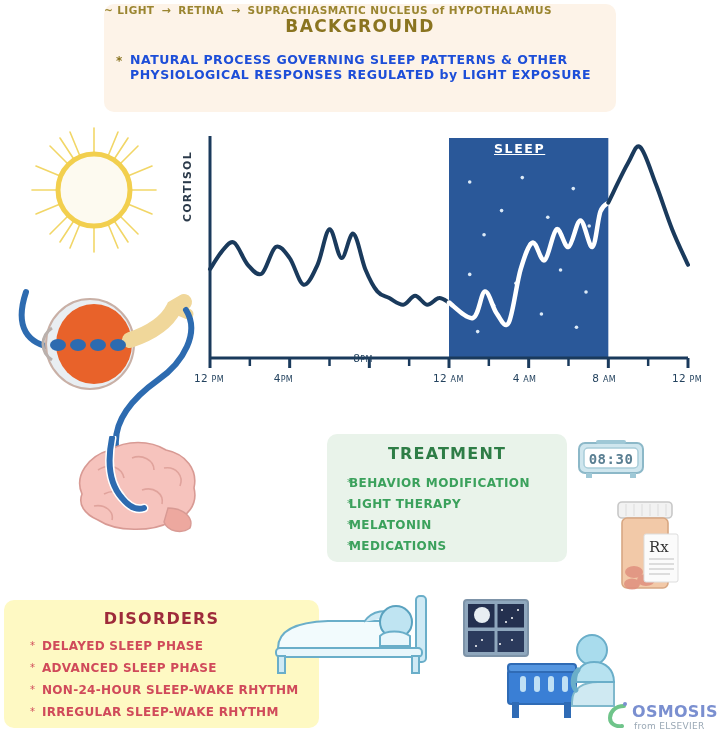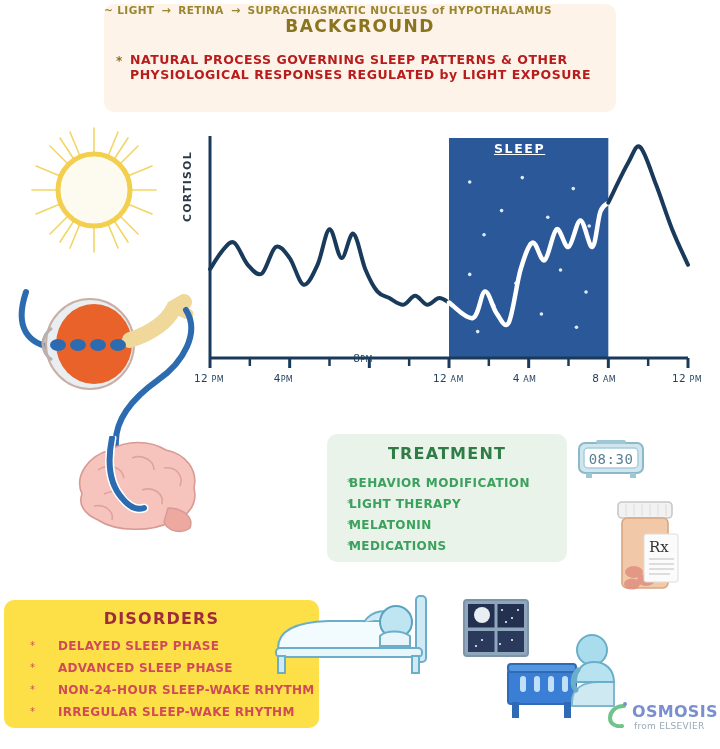--- a/index.html
+++ b/index.html
@@ -13,21 +13,21 @@
   
   #background-box{
     left:104px;top:4px;width:512px;height:108px;
     background:#fdf3e8;border-radius:10px;
   }
   #background-title{
     position:absolute;left:0;top:12px;width:100%;text-align:center;
     font-size:17px;font-weight:bold;letter-spacing:1.4px;color:#8a7420;
   }
   .bg-line{
-    position:absolute;color:#b91c1c;font-weight:bold;letter-spacing:.5px;
+    position:absolute;color:#1d4ed8;font-weight:bold;letter-spacing:.5px;
   }
   #bg-bullet{left:12px;top:50px;font-size:12px;color:#8a7420;}
   #bg-text-1{left:26px;top:48px;font-size:12.5px;line-height:15px;width:470px;}
   #bg-sub-row{left:46px;top:88px;font-size:10.5px;letter-spacing:.4px;color:#9a8530;font-weight:bold;}
   .arrow{font-size:11px;padding:0 3px;}
 
   
   #chart-area{left:188px;top:130px;width:510px;height:265px;}
   #chart-svg{display:block;}
   #cortisol-label{
@@ -57,39 +57,39 @@
   }
   .tx-item{
     position:absolute;left:22px;font-size:12px;font-weight:bold;
     letter-spacing:.4px;color:#3ba15c;white-space:nowrap;
   }
   .tx-star{position:absolute;left:20px;color:#3ba15c;font-size:10px;}
 
   
   #disorders-box{
     left:4px;top:600px;width:315px;height:128px;
-    background:#fde047;border-radius:10px;
+    background:#fef9c3;border-radius:10px;
   }
   #disorders-title{
     position:absolute;left:0;top:9px;width:100%;text-align:center;
     font-size:16px;font-weight:bold;letter-spacing:1.2px;color:#9e2b3a;
   }
   .dx-item{
     position:absolute;left:38px;font-size:12px;font-weight:bold;
-    letter-spacing:.3px;color:#d04a5a;white-space:nowrap;margin-left:16px;
+    letter-spacing:.3px;color:#d04a5a;white-space:nowrap;
   }
   .dx-star{position:absolute;left:26px;color:#d04a5a;font-size:10px;}
 
   
   #clock{left:578px;top:440px;width:66px;height:38px;}
   #clock-time{
     position:absolute;left:0;top:0;width:100%;height:100%;
     display:flex;align-items:center;justify-content:center;
     font-family:"DejaVu Sans Mono","Liberation Mono",monospace;
-    font-size:14px;font-weight:normal;color:#5a7f92;letter-spacing:.5px;
+    font-size:14px;font-weight:bold;color:#5a7f92;letter-spacing:.5px;
   }
 
   
   #osmosis-logo{left:608px;top:700px;width:108px;height:42px;}
   #logo-name{
     position:absolute;left:24px;top:2px;font-size:16px;font-weight:bold;
     letter-spacing:.3px;color:#7a8fd0;text-align:right;
   }
   #logo-sub{
     position:absolute;left:26px;top:21px;font-size:9px;

